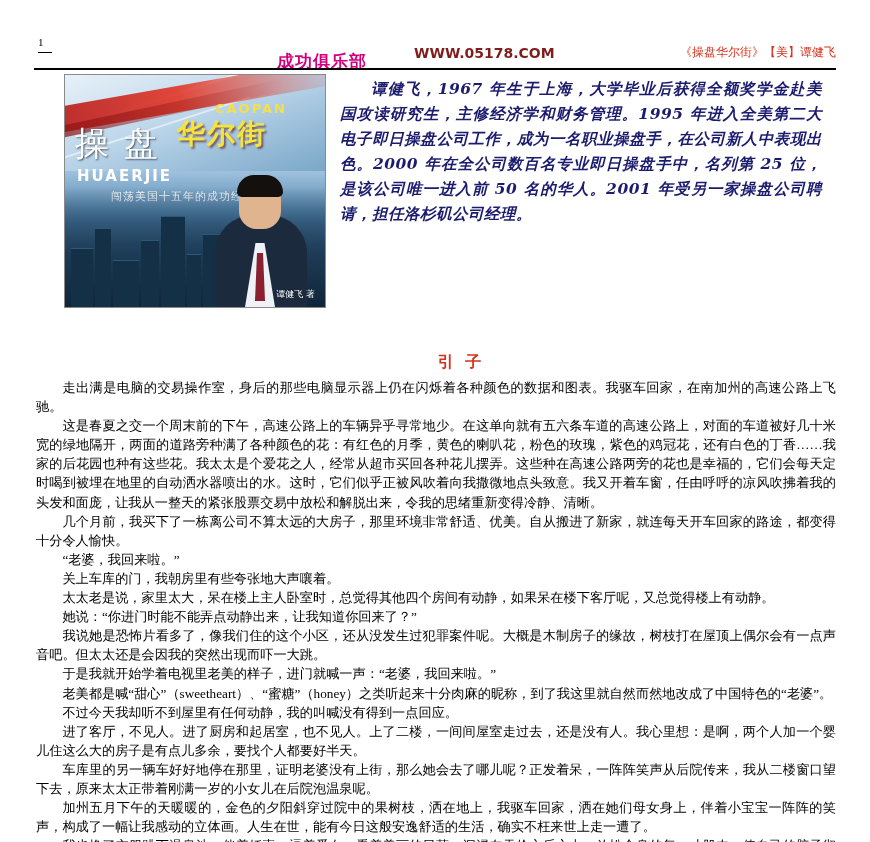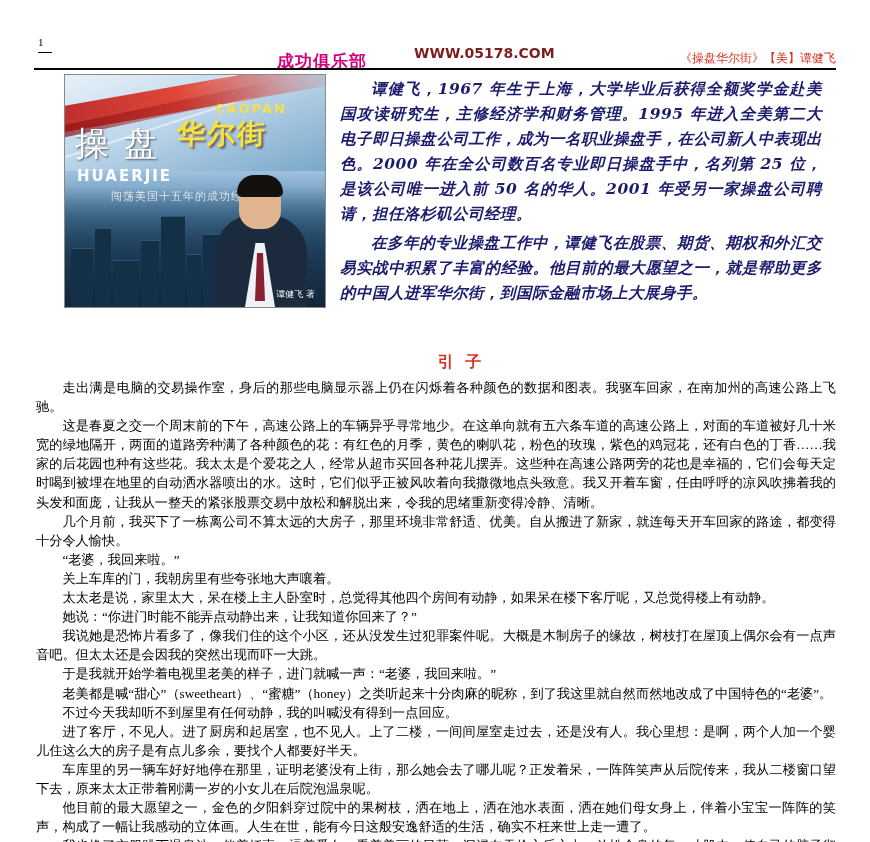--- a/index.html
+++ b/index.html
@@ -66,21 +66,21 @@
     font-family: "DejaVu Sans", sans-serif;
     font-weight: bold;
     font-size: 14px;
     color: #7f1d1d;
     letter-spacing: 0px;
     white-space: nowrap;
   }
   .banner-right {
     position: absolute;
     right: 0px;
-    top: 8px;
+    top: 2px;
     font-family: "DejaVu Sans", sans-serif;
     font-size: 12px;
     color: #d4341f;
     white-space: nowrap;
   }
   .banner-rule {
     position: absolute;
     left: 34px;
     top: 68px;
     width: 802px;
@@ -330,36 +330,35 @@
       <div class="person-shirt"></div>
       <div class="person-tie"></div>
       <div class="person-head"></div>
       <div class="person-hair"></div>
     </div>
     <div class="cover-credit">谭健飞 著</div>
   </div>
 
   <div class="intro">
     <p>谭健飞，1967 年生于上海，大学毕业后获得全额奖学金赴美国攻读研究生，主修经济学和财务管理。1995 年进入全美第二大电子即日操盘公司工作，成为一名职业操盘手，在公司新人中表现出色。2000 年在全公司数百名专业即日操盘手中，名列第 25 位，是该公司唯一进入前 50 名的华人。2001 年受另一家操盘公司聘请，担任洛杉矶公司经理。</p>
-    <p>在多年的专业操盘工作中，谭健飞在股票、期货、期权和外汇交易实战中积累了丰富的经验。他目前的最大愿望之一，就是帮助更多的中国人进军华尔街，到国际金融市场上大展身手。</p>
   </div>
 
   <div class="section-title">引 子</div>
 
   <div class="body-text">
     <p>走出满是电脑的交易操作室，身后的那些电脑显示器上仍在闪烁着各种颜色的数据和图表。我驱车回家，在南加州的高速公路上飞驰。</p>
     <p>这是春夏之交一个周末前的下午，高速公路上的车辆异乎寻常地少。在这单向就有五六条车道的高速公路上，对面的车道被好几十米宽的绿地隔开，两面的道路旁种满了各种颜色的花：有红色的月季，黄色的喇叭花，粉色的玫瑰，紫色的鸡冠花，还有白色的丁香……我家的后花园也种有这些花。我太太是个爱花之人，经常从超市买回各种花儿摆弄。这些种在高速公路两旁的花也是幸福的，它们会每天定时喝到被埋在地里的自动洒水器喷出的水。这时，它们似乎正被风吹着向我撒微地点头致意。我又开着车窗，任由呼呼的凉风吹拂着我的头发和面庞，让我从一整天的紧张股票交易中放松和解脱出来，令我的思绪重新变得冷静、清晰。</p>
     <p>几个月前，我买下了一栋离公司不算太远的大房子，那里环境非常舒适、优美。自从搬进了新家，就连每天开车回家的路途，都变得十分令人愉快。</p>
     <p>“老婆，我回来啦。”</p>
     <p>关上车库的门，我朝房里有些夸张地大声嚷着。</p>
     <p>太太老是说，家里太大，呆在楼上主人卧室时，总觉得其他四个房间有动静，如果呆在楼下客厅呢，又总觉得楼上有动静。</p>
     <p>她说：“你进门时能不能弄点动静出来，让我知道你回来了？”</p>
     <p>我说她是恐怖片看多了，像我们住的这个小区，还从没发生过犯罪案件呢。大概是木制房子的缘故，树枝打在屋顶上偶尔会有一点声音吧。但太太还是会因我的突然出现而吓一大跳。</p>
     <p>于是我就开始学着电视里老美的样子，进门就喊一声：“老婆，我回来啦。”</p>
     <p>老美都是喊“甜心”（sweetheart）、“蜜糖”（honey）之类听起来十分肉麻的昵称，到了我这里就自然而然地改成了中国特色的“老婆”。</p>
     <p>不过今天我却听不到屋里有任何动静，我的叫喊没有得到一点回应。</p>
     <p>进了客厅，不见人。进了厨房和起居室，也不见人。上了二楼，一间间屋室走过去，还是没有人。我心里想：是啊，两个人加一个婴儿住这么大的房子是有点儿多余，要找个人都要好半天。</p>
     <p>车库里的另一辆车好好地停在那里，证明老婆没有上街，那么她会去了哪儿呢？正发着呆，一阵阵笑声从后院传来，我从二楼窗口望下去，原来太太正带着刚满一岁的小女儿在后院泡温泉呢。</p>
-    <p>他目前的最大愿望之一，金色的夕阳斜穿过院中的果树枝，洒在地上，洒在池水表面，洒在她们母女身上，伴着小宝宝一阵阵的笑声，构成了一幅让我感动的立体画。人生在世，能有今日这般安逸舒适的生活，确实不枉来世上走一遭了。</p>
+    <p>加州五月下午的天暖暖的，金色的夕阳斜穿过院中的果树枝，洒在地上，我驱车回家，洒在她们母女身上，伴着小宝宝一阵阵的笑声，构成了一幅让我感动的立体画。人生在世，能有今日这般安逸舒适的生活，确实不枉来世上走一遭了。</p>
     <p>我也换了衣服跳下温泉池，伴着娇妻，逗着爱女。看着美丽的日落，沉浸在天伦之乐之中，放松全身的每一寸肌肉，使自己的脑子彻底地安静下来。</p>
   </div>
 
 </div>
 
 </body></html>

